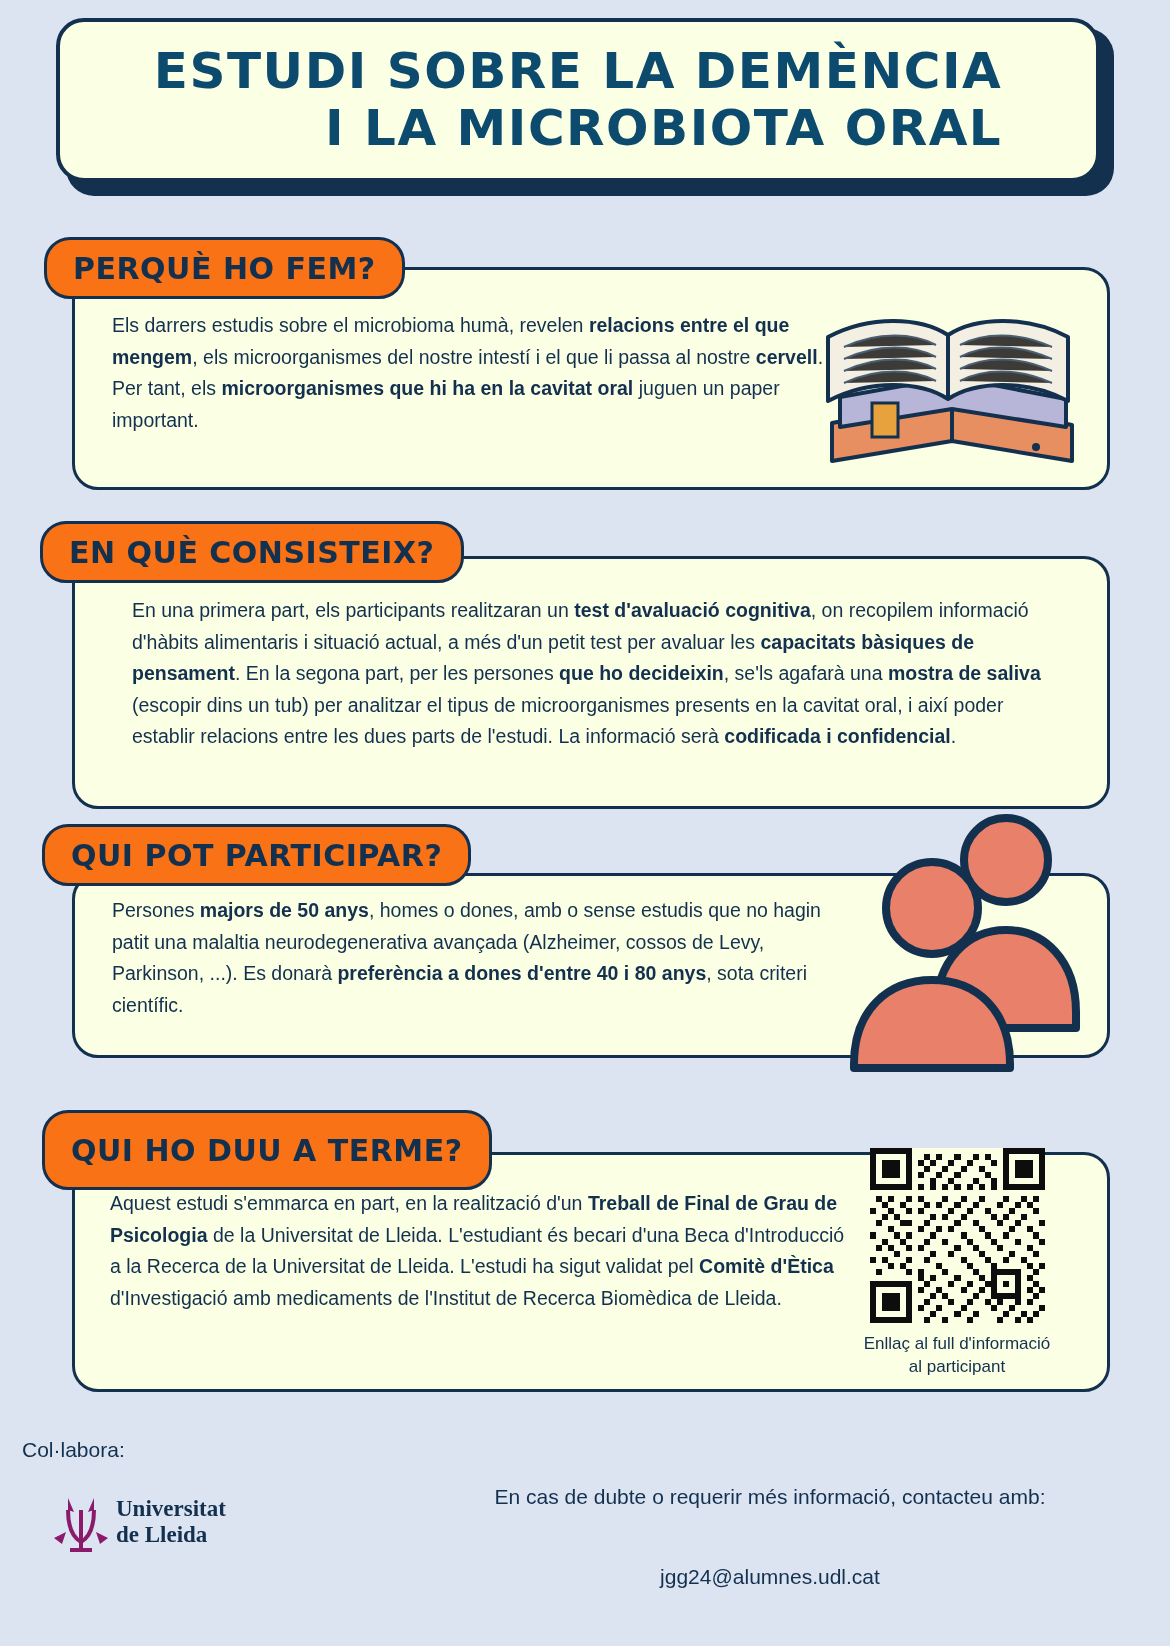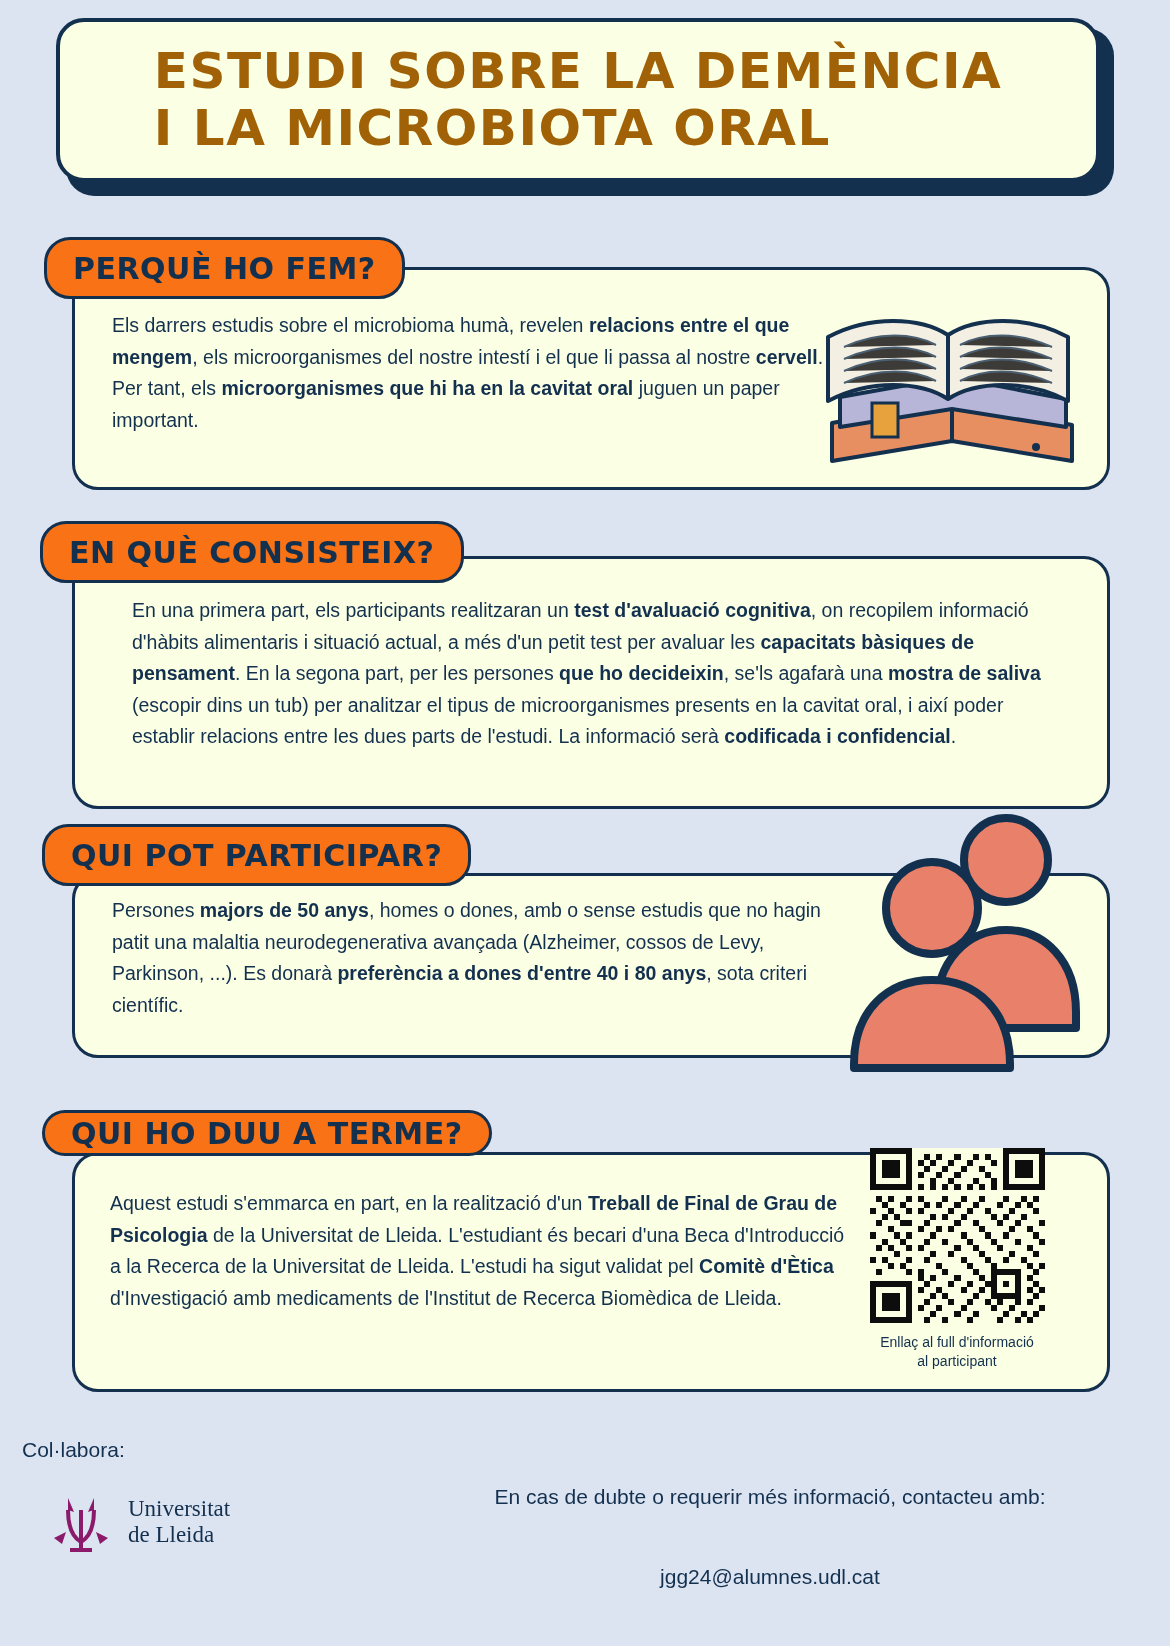--- a/index.html
+++ b/index.html
@@ -44,22 +44,22 @@
     align-items: center;
     justify-content: center;
     box-sizing: border-box;
   }
   .title-text {
     font-family: "DejaVu Sans", sans-serif;
     font-weight: bold;
     font-size: 50px;
     letter-spacing: 1.5px;
     line-height: 1.15;
-    text-align: left;
-    color: #a16207;
+    text-align: right;
+    color: #0c4a6e;
     text-transform: uppercase;
     white-space: pre-line;
   }
 
   
   .section {
     position: absolute;
   }
   .body-box {
     position: absolute;
@@ -108,42 +108,42 @@
     z-index: 4;
   }
 
   
   .qr-wrap {
     position: absolute;
     z-index: 4;
     text-align: center;
   }
   .qr-caption {
-    font-size: 14px;
+    font-size: 17px;
     line-height: 1.35;
     color: #13304f;
     margin-top: 6px;
     white-space: pre-line;
   }
 
   
   .collab-label {
     position: absolute;
     left: 22px;
     top: 1438px;
     font-size: 21px;
     color: #13304f;
   }
   .udl-logo {
     position: absolute;
     left: 46px;
     top: 1488px;
     display: flex;
     align-items: center;
-    gap: 12px;
+    font-weight: bold;
   }
   .udl-name {
     font-family: "Liberation Serif", serif;
     font-size: 23px;
     line-height: 1.15;
     color: #13304f;
     white-space: pre-line;
   }
   .contact {
     position: absolute;
@@ -239,21 +239,21 @@
 
         <circle cx="92" cy="96" r="46" fill="#e8806a" stroke="#13304f" stroke-width="8"></circle>
         <path d="M14 252 C14 198 48 168 92 168 C136 168 170 198 170 252 L170 256 L14 256 Z" fill="#e8806a" stroke="#13304f" stroke-width="8" stroke-linejoin="round"></path>
       </svg>
     </div>
   </div>
 
   <div class="section">
     <div class="body-box" style="left:72px; top:1152px; width:1038px; height:240px;"></div>
 
-    <div class="head-pill" style="left:42px; top:1110px; height:46px;">
+    <div class="head-pill" style="left:42px; top:1110px; height:80px;">
       <span>QUI HO DUU A TERME?</span>
     </div>
 
     <div class="para" style="left:110px; top:1188px; width:745px;">
       Aquest estudi s'emmarca en part, en la realització d'un <b>Treball de Final de Grau de Psicologia</b> de la Universitat de Lleida. L'estudiant és becari d'una Beca d'Introducció a la Recerca de la Universitat de Lleida. L'estudi ha sigut validat pel <b>Comitè d'Ètica</b> d'Investigació amb medicaments de l'Institut de Recerca Biomèdica de Lleida.
     </div>
 
     <div class="qr-wrap" style="left:862px; top:1148px; width:190px;">
       <svg width="175" height="175" viewBox="0 0 29 29" shape-rendering="crispEdges">
         <rect width="29" height="29" fill="#fbffe4"></rect>

